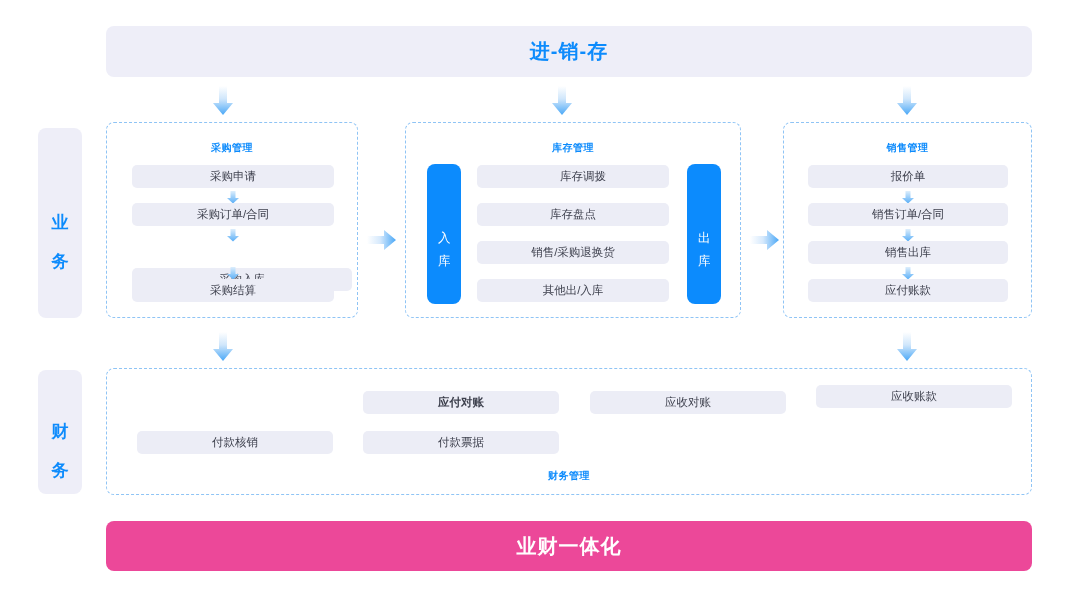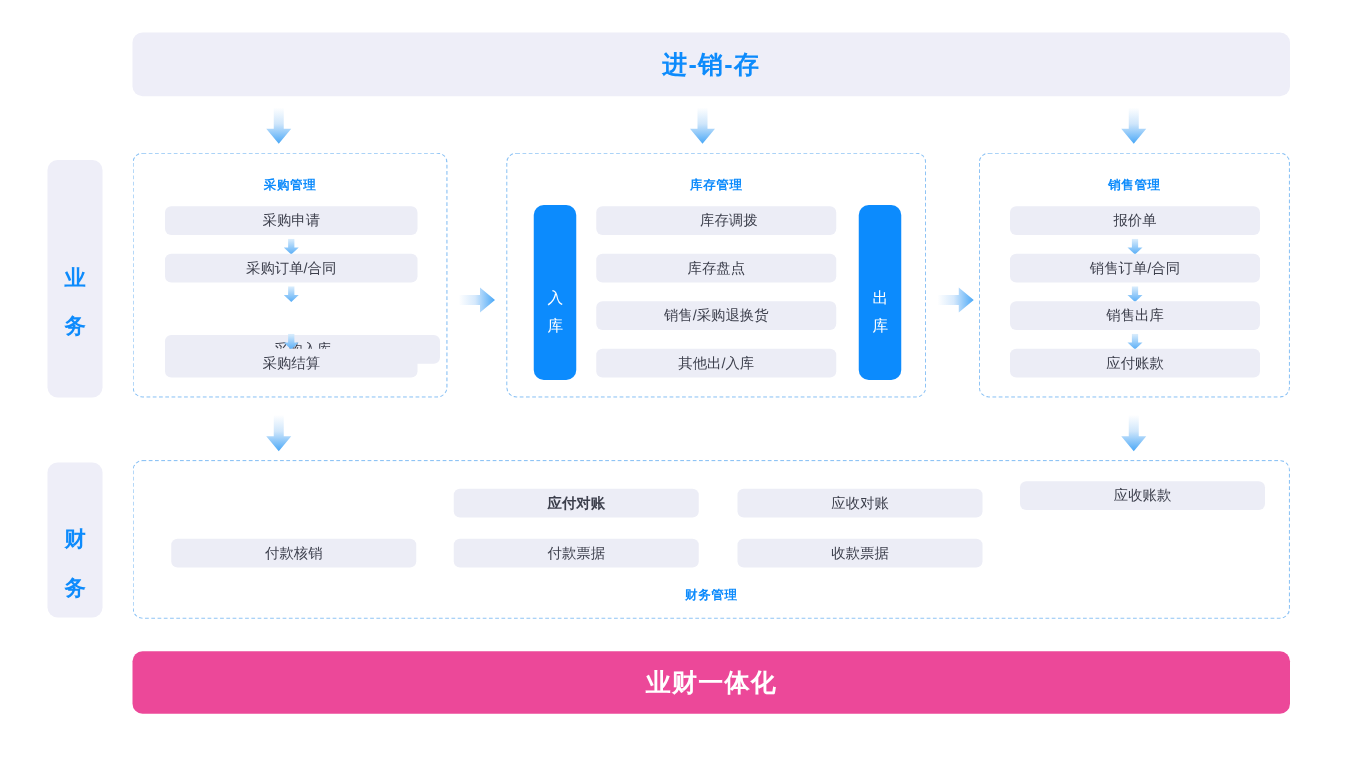--- a/index.html
+++ b/index.html
@@ -371,21 +371,20 @@
     </svg>
   </div>
 
   <div class="group group-finance">
     <div class="chip" style="left:256px; top:22px; width:196px;font-weight:bold;">应付对账</div>
     <div class="chip" style="left:483px; top:22px; width:196px;">应收对账</div>
     <div class="chip" style="left:709px; top:16px; width:196px;">应收账款</div>
 
     <div class="chip" style="left:30px; top:62px; width:196px;">付款核销</div>
     <div class="chip" style="left:256px; top:62px; width:196px;">付款票据</div>
-    <div class="chip" style="left:483px; top:62px; width:196px;">收款票据</div>
 
     <div class="group-title" style="top:100px;">财务管理</div>
   </div>
 
   <div class="footer-banner">
     <span class="title">业财一体化</span>
   </div>
 
 </div>
 

